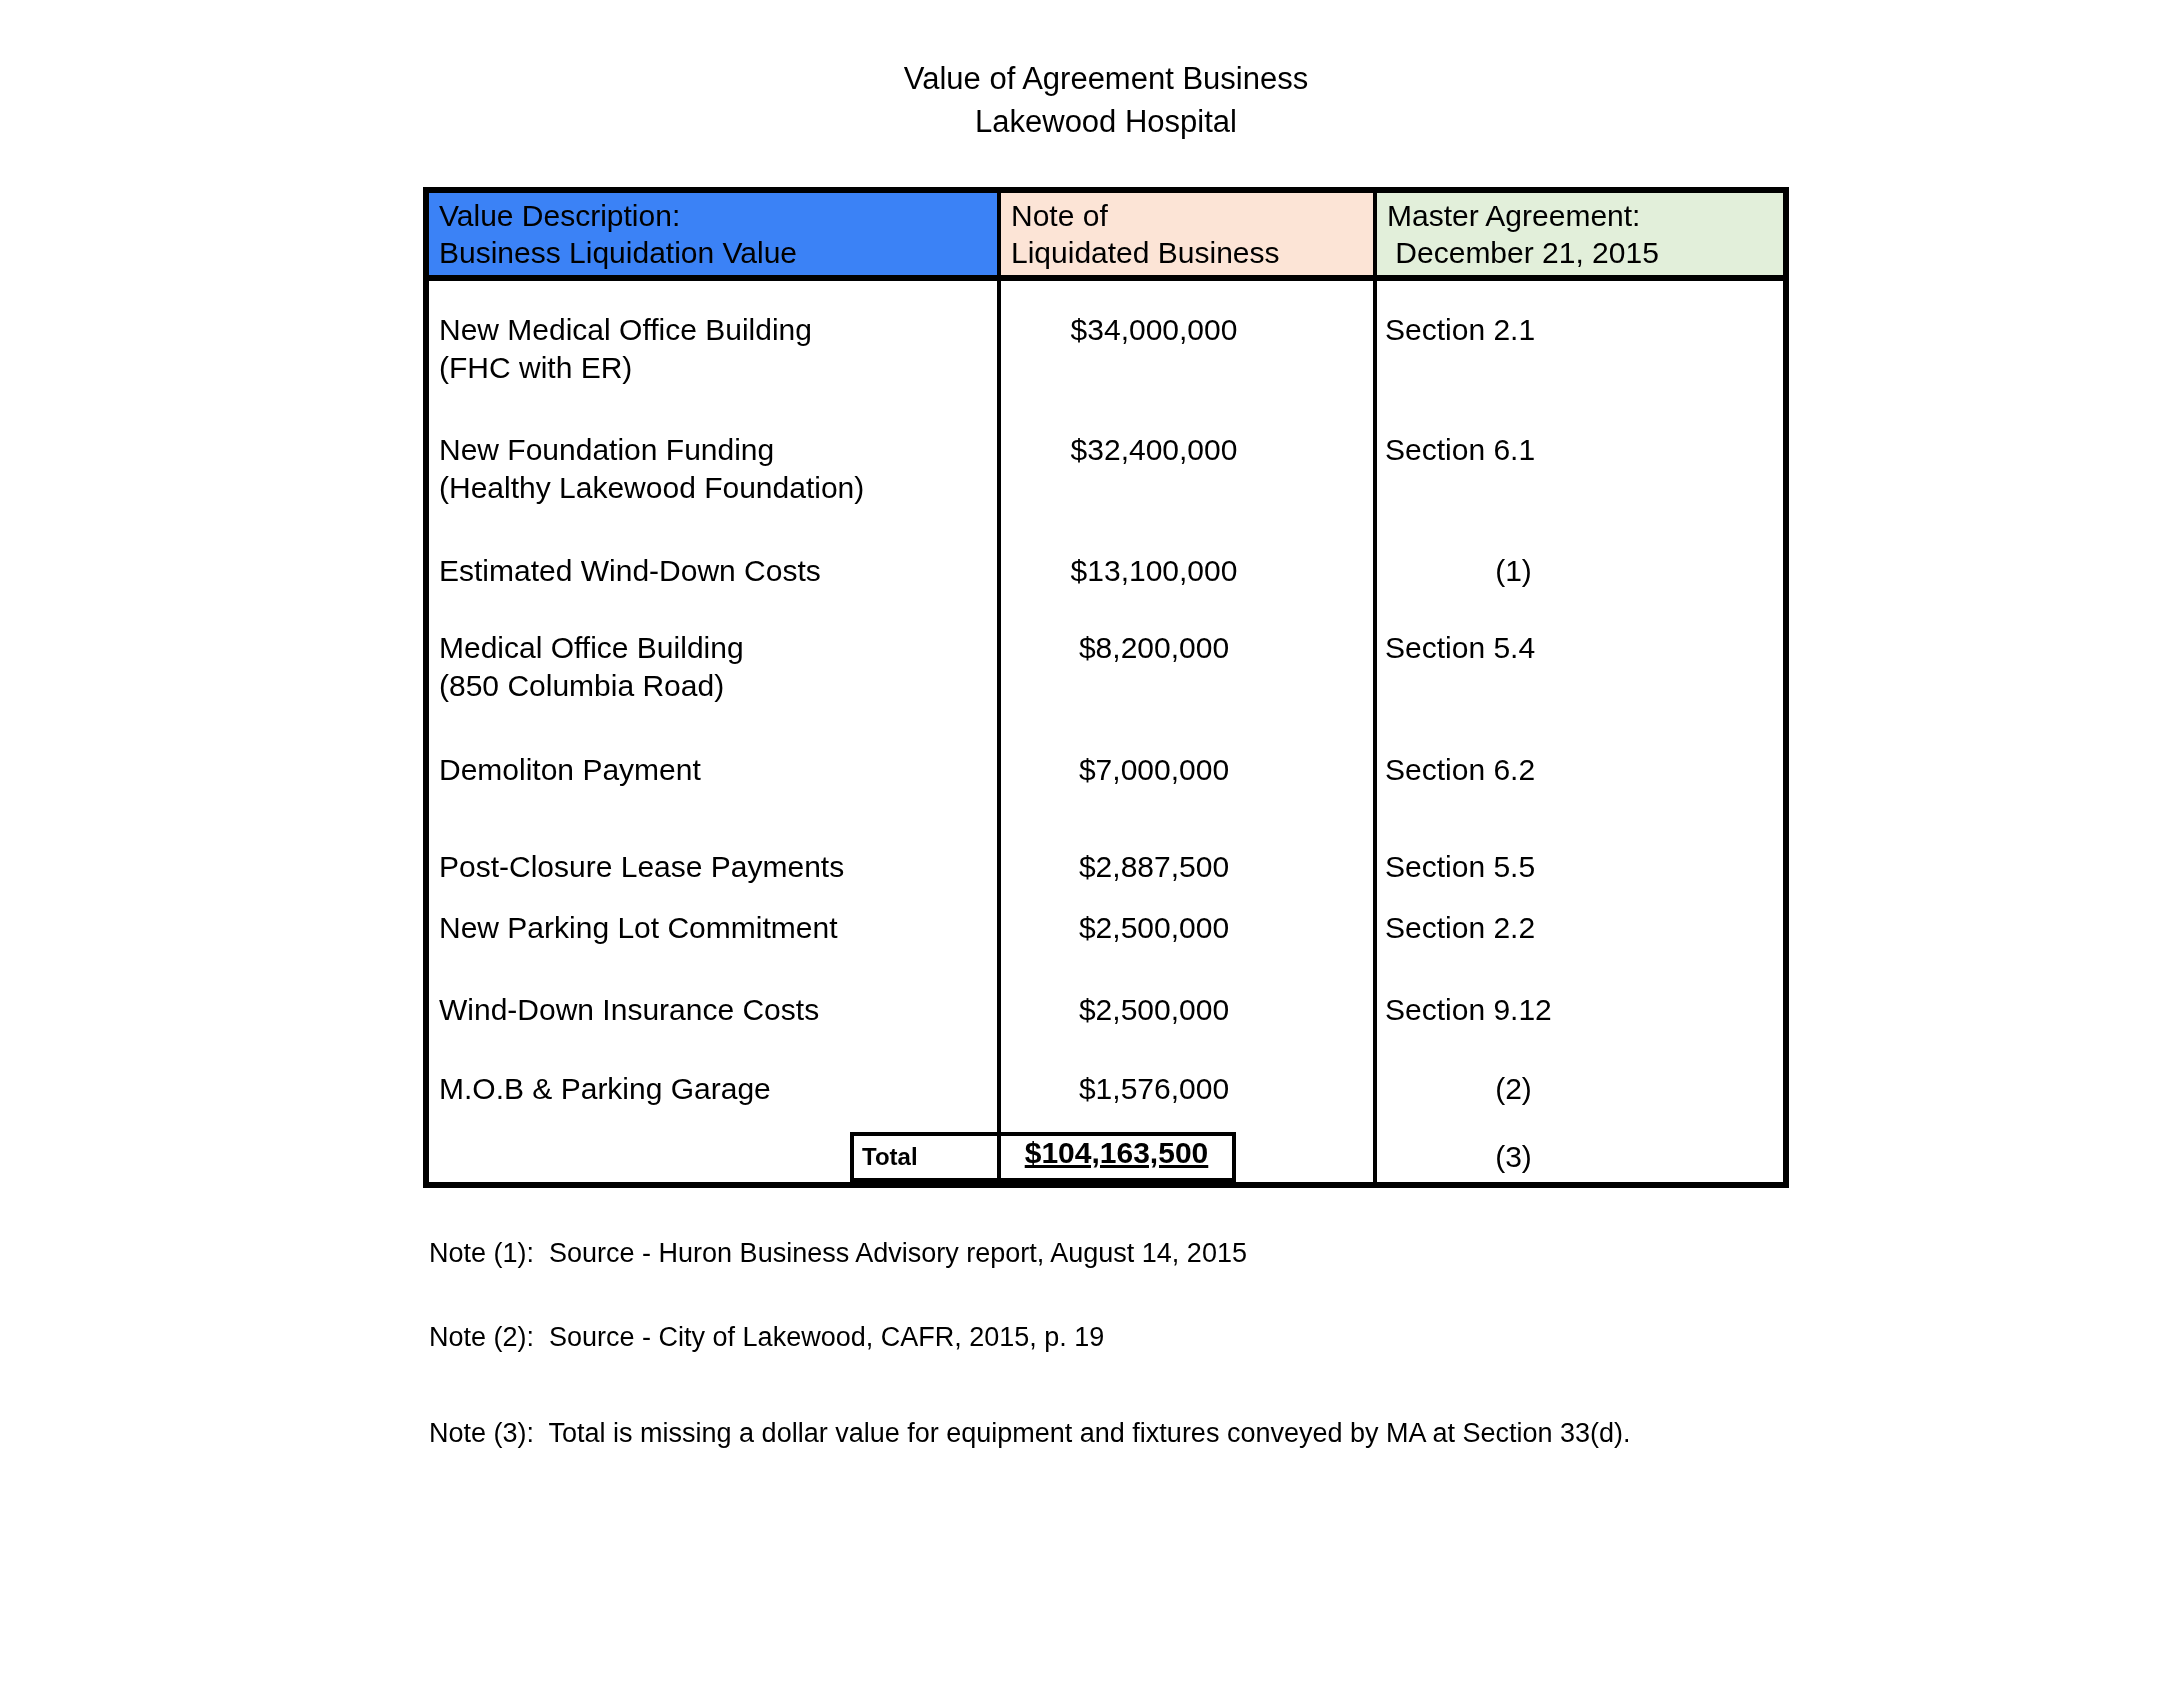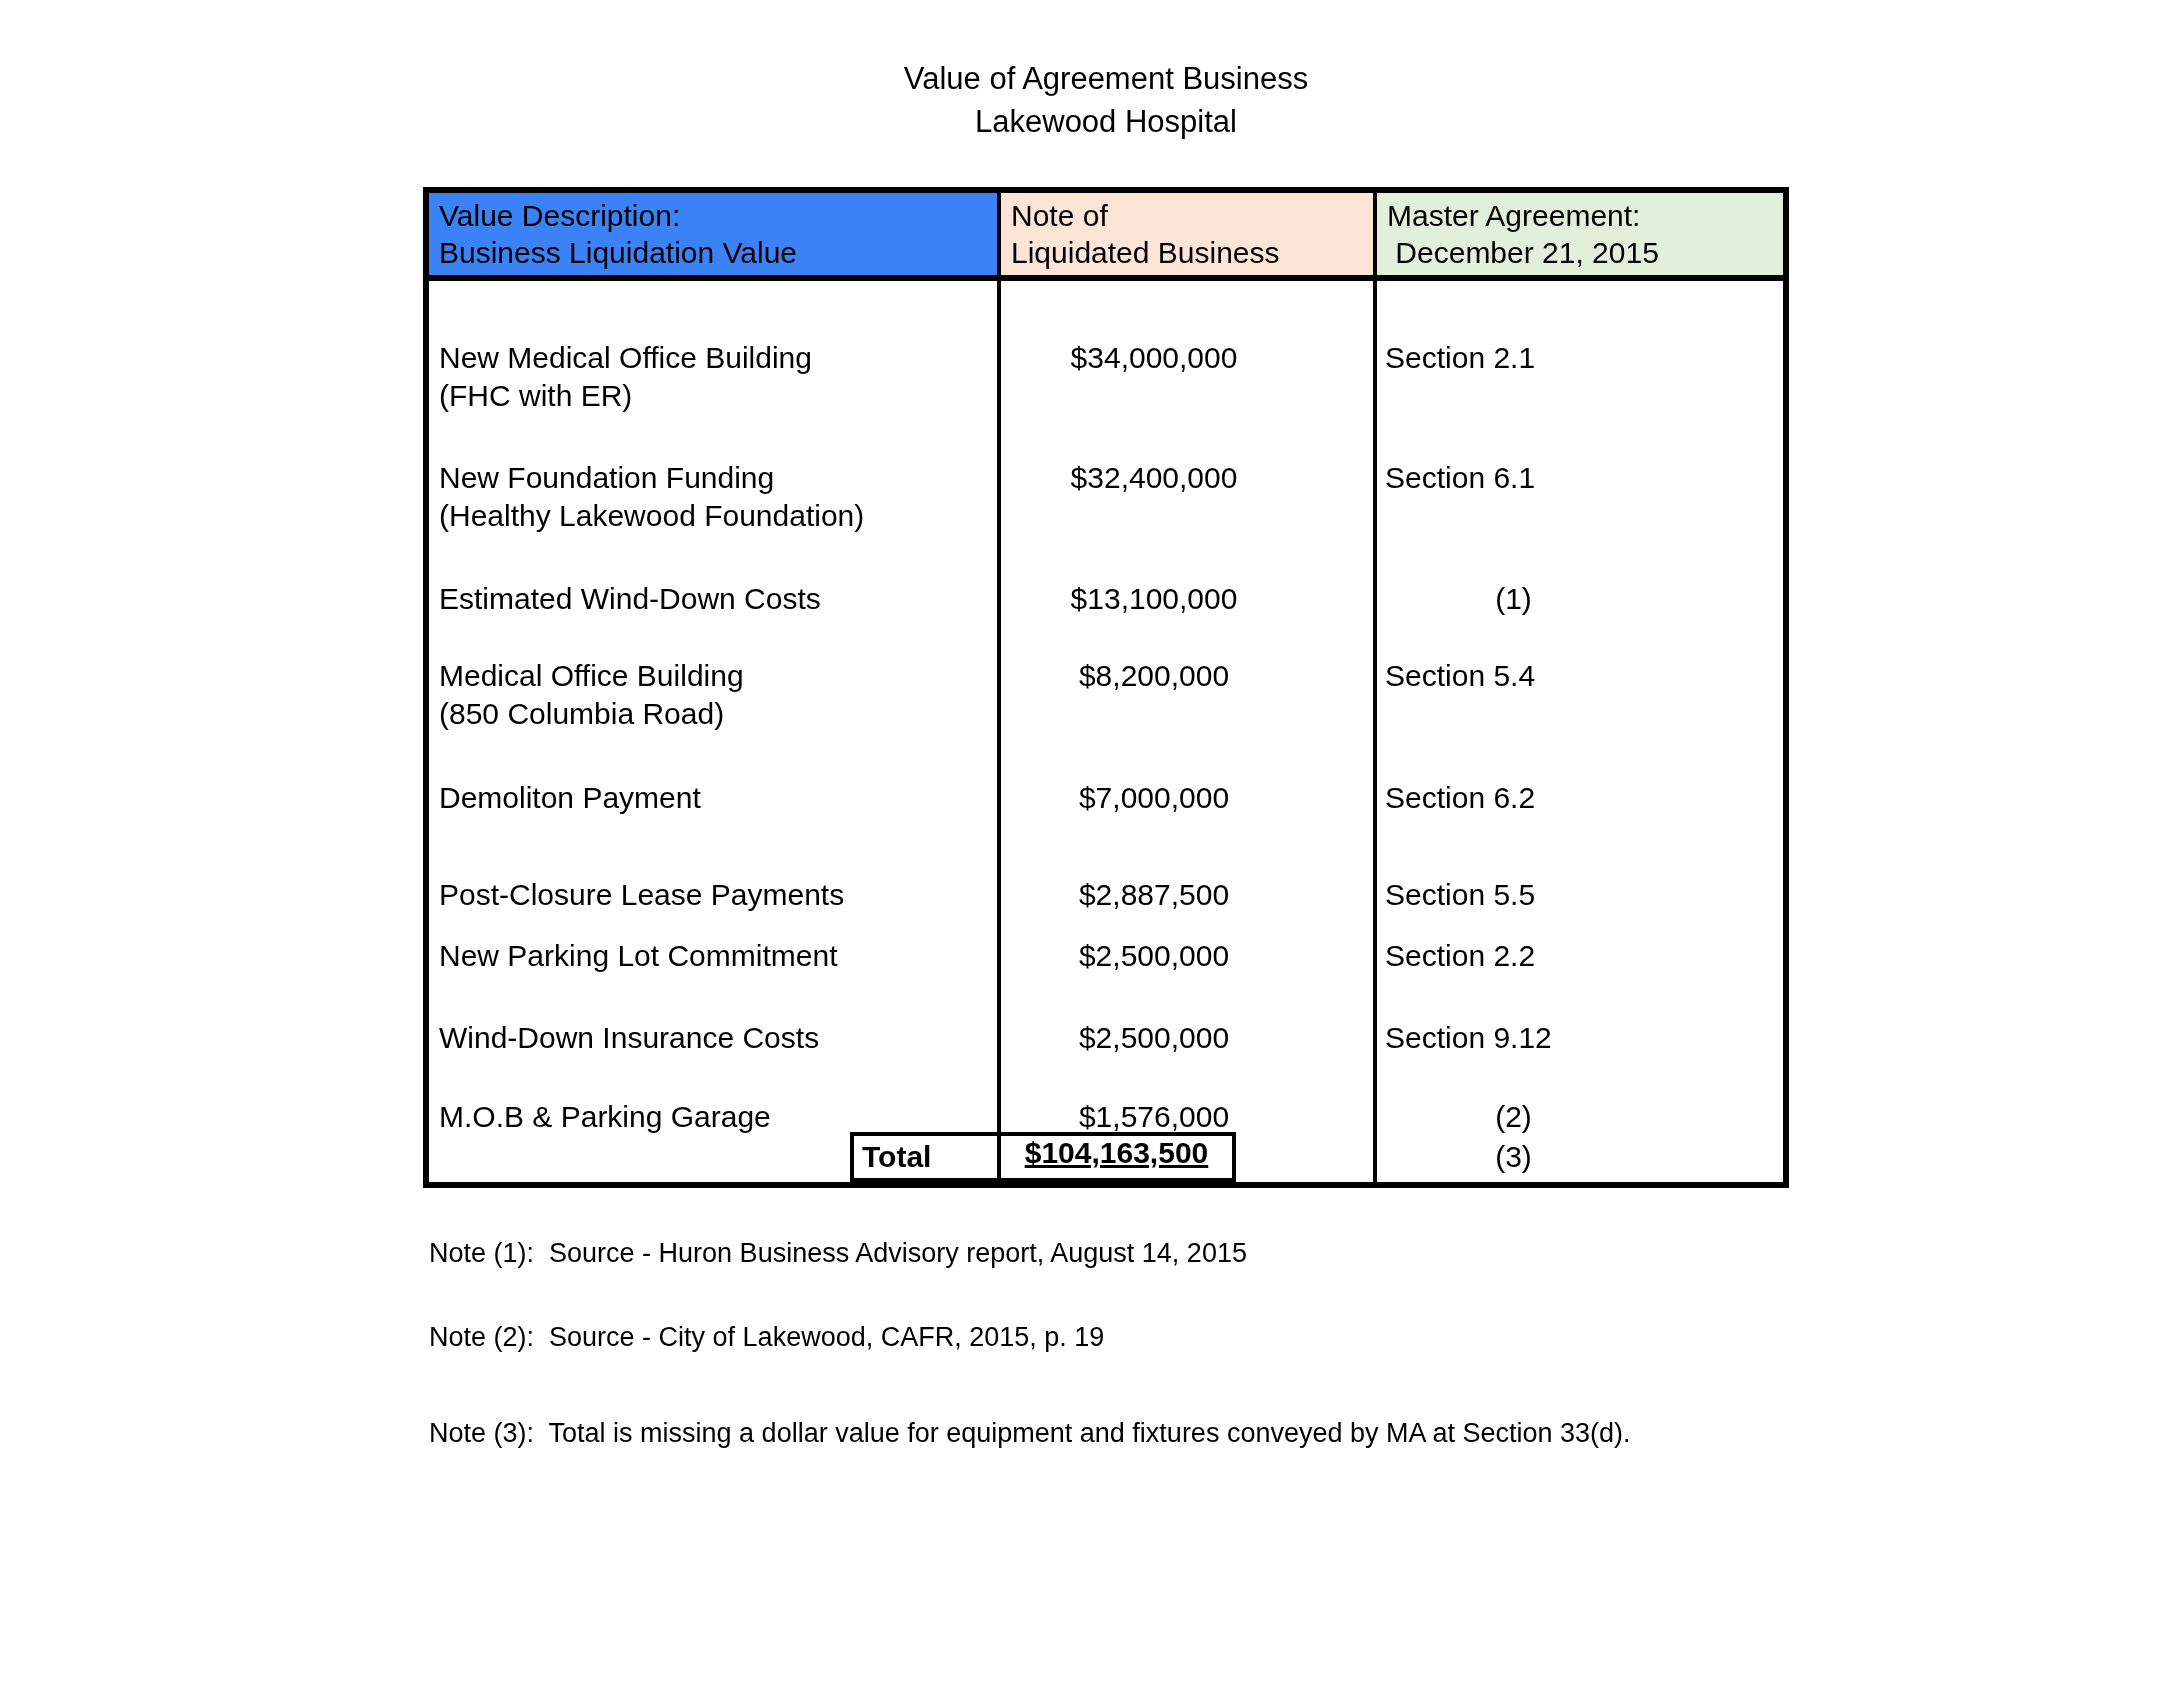--- a/index.html
+++ b/index.html
@@ -59,36 +59,35 @@
   }
   .vline.v1 { left: 568px; }
   .vline.v2 { left: 944px; }
 
   .trow {
     position: absolute; left: 0; width: 100%;
     display: grid;
     grid-template-columns: 572px 376px 406px;
     font-size: 30px;
     line-height: 38px;
-    margin-top: 28px;
   }
   .c1 { padding-left: 10px; }
   .val { width: 234px; text-align: center; padding-left: 36px; }
   .ref { padding-left: 8px; }
   .ref-c { width: 273px; text-align: center; padding-left: 0; }
 
   
   .total-label-box {
     position: absolute; left: 421px; bottom: 0;
     width: 151px; height: 50px;
     border: 4px solid #000; box-sizing: border-box;
     background: #fff;
     display: flex; align-items: center;
     padding-left: 8px;
-    font-size: 30px; font-weight: bold;
+    font-size: 24px; font-weight: bold;
   }
   .total-value-box {
     position: absolute; left: 568px; bottom: 0;
     width: 239px; height: 50px;
     border: 4px solid #000; box-sizing: border-box;
     background: #fff;
     display: flex; justify-content: center;
     font-size: 30px; font-weight: bold; text-decoration: underline;
   }
   .total-ref {

